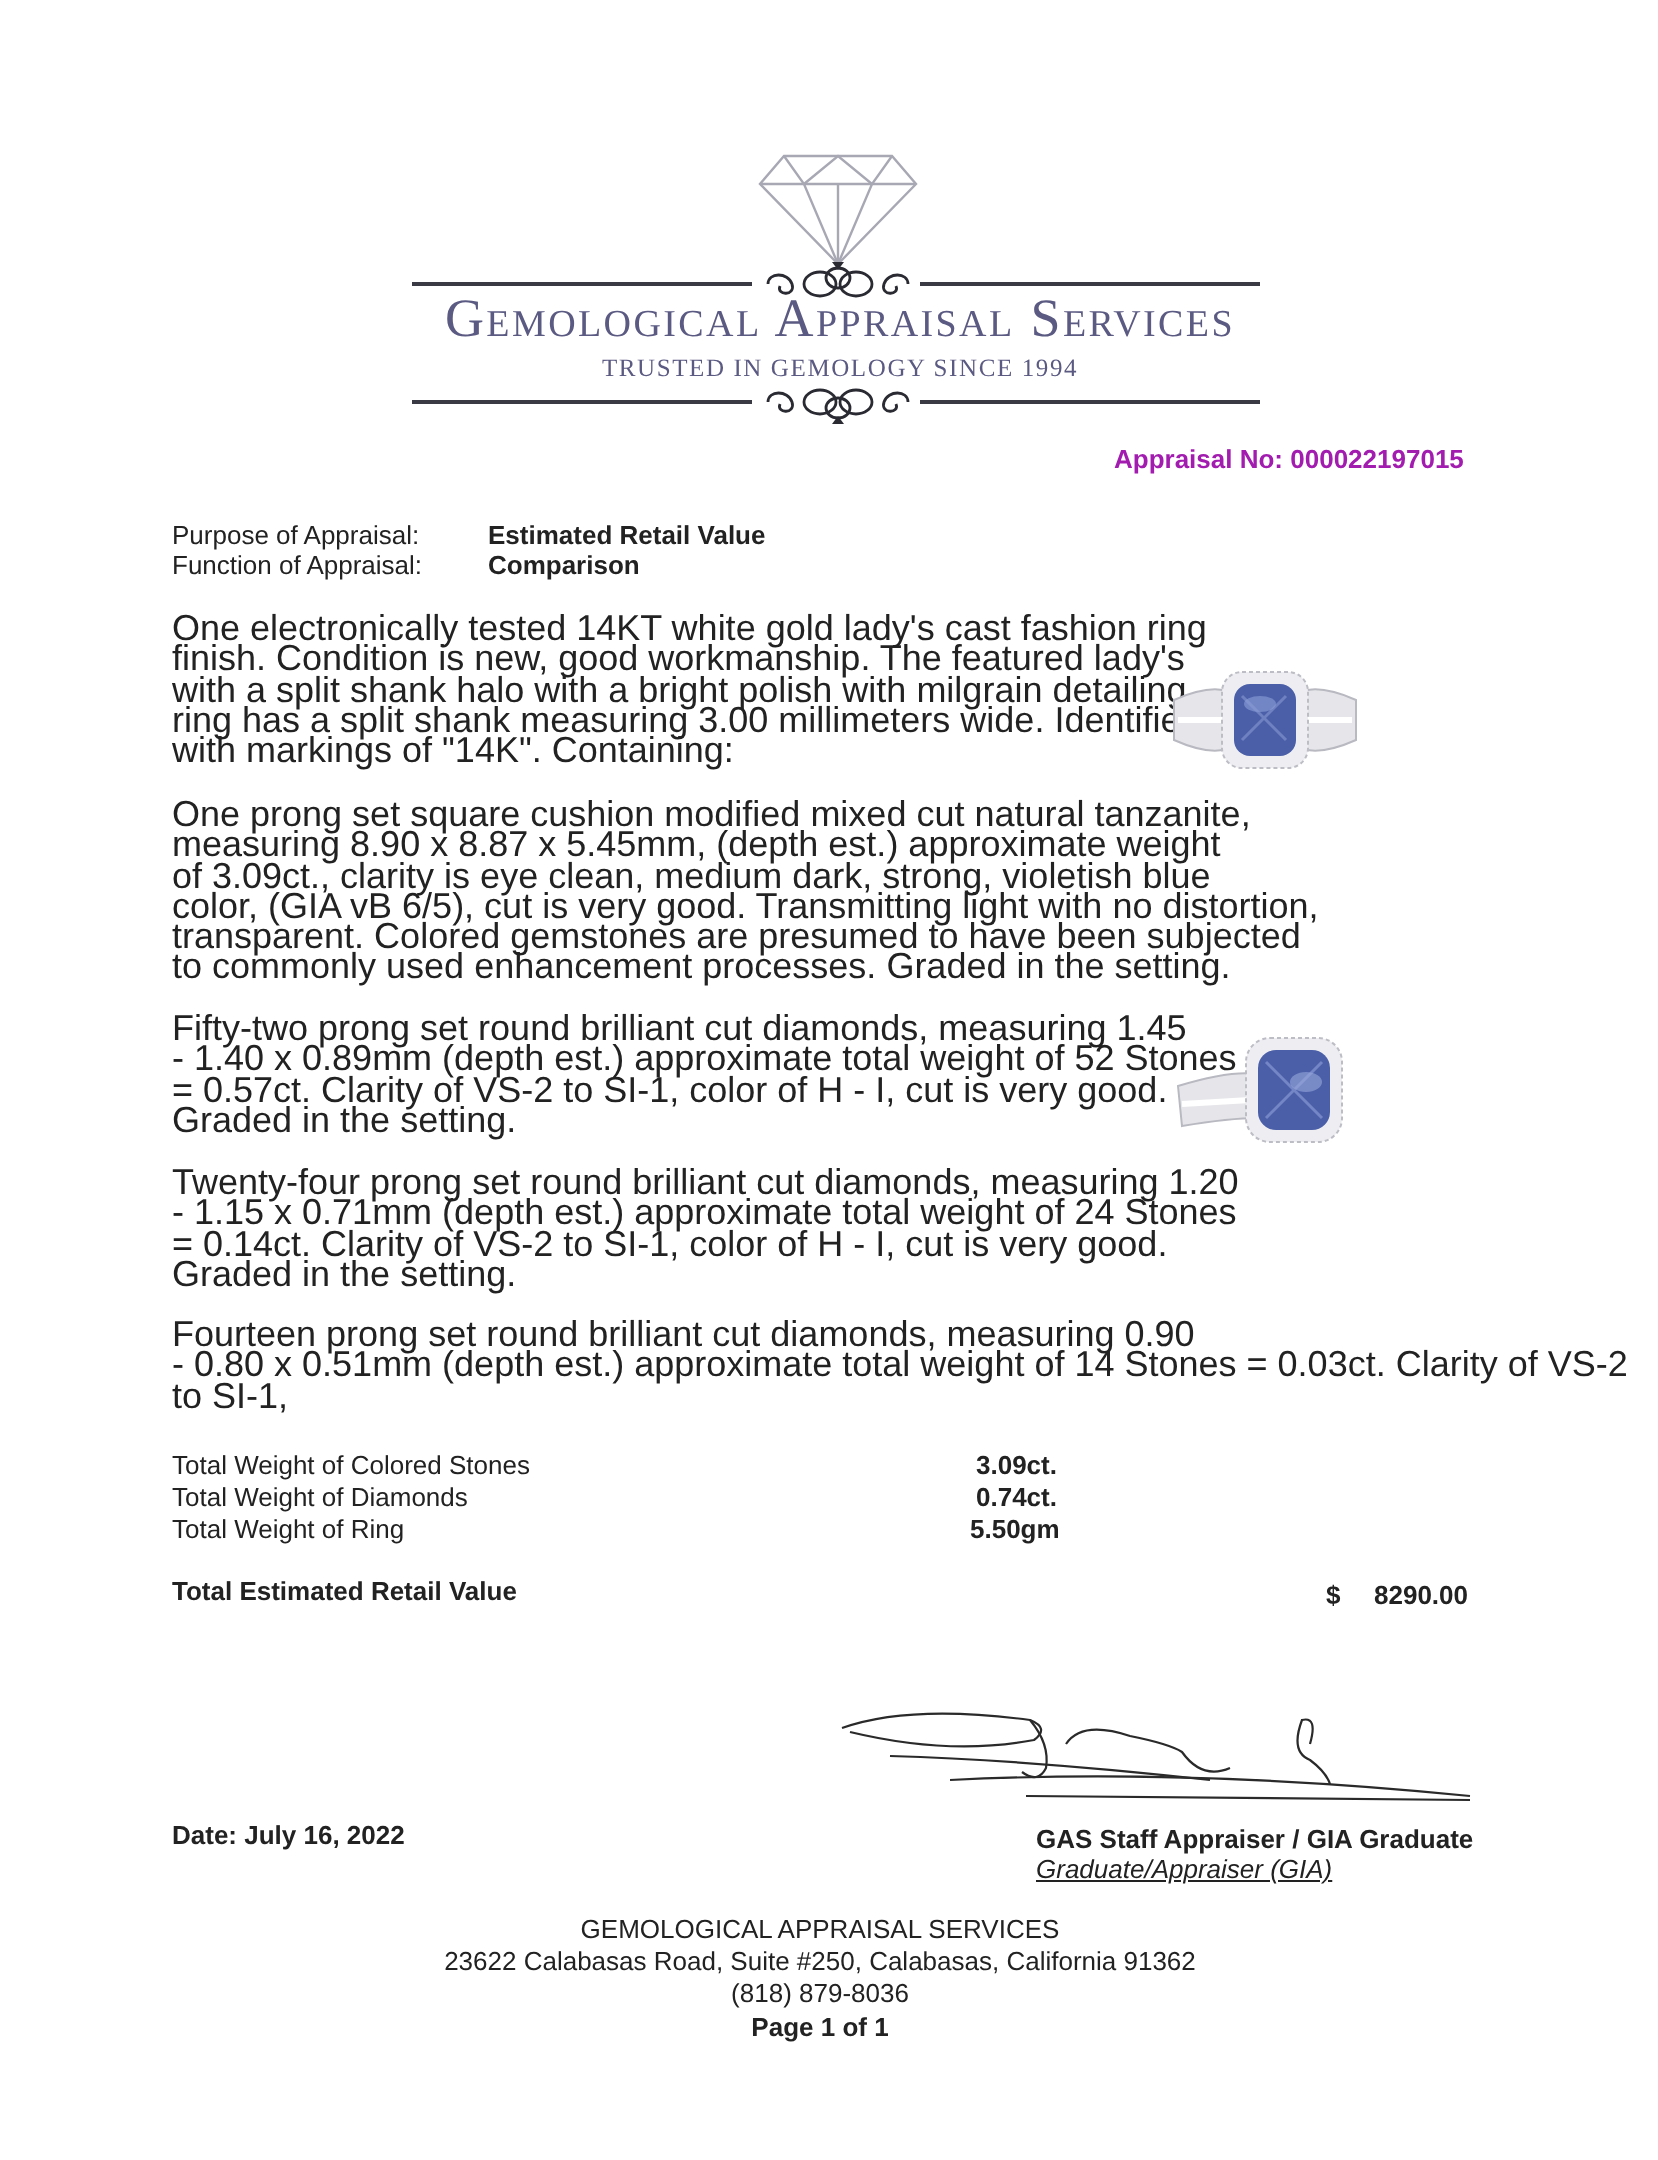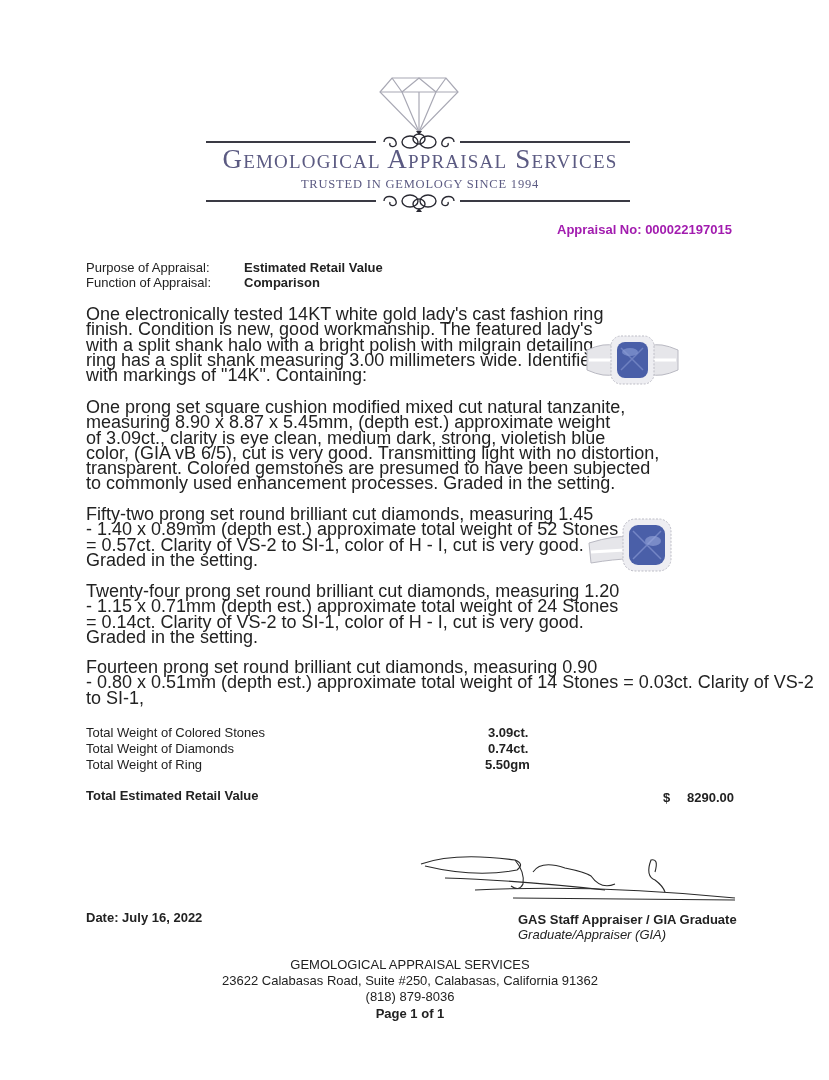--- a/index.html
+++ b/index.html
@@ -150,18 +150,18 @@
     <path d="M30,28 Q100,30 190,40"></path>
     <path d="M118,22 Q126,10 150,18 Q170,22 176,26 Q186,40 200,34"></path>
     <path d="M60,40 Q180,34 320,48"></path>
     <path d="M240,22 Q244,8 236,10 Q230,26 240,30 Q248,36 250,42"></path>
     <path d="M98,48 L320,50"></path>
   </g>
 </svg>
 
 <div class="abs label bold" style="left:86px; top:910px;text-align:center;">Date: July 16, 2022</div>
 <div class="abs label bold" style="left:518px; top:912px;">GAS Staff Appraiser / GIA Graduate</div>
-<div class="abs label" style="left:518px; top:927px; font-style: italic;">Graduate/Appraiser (GIA)</div>
+<div class="abs label" style="left:518px; top:927px; font-style: italic; text-decoration: underline;">Graduate/Appraiser (GIA)</div>
 
 <div class="abs footer" style="top:957px;">GEMOLOGICAL APPRAISAL SERVICES</div>
 <div class="abs footer" style="top:973px;">23622 Calabasas Road, Suite #250, Calabasas, California 91362</div>
 <div class="abs footer" style="top:989px;">(818) 879-8036</div>
 <div class="abs footer bold" style="top:1006px;">Page 1 of 1</div>
 
 </body></html>

